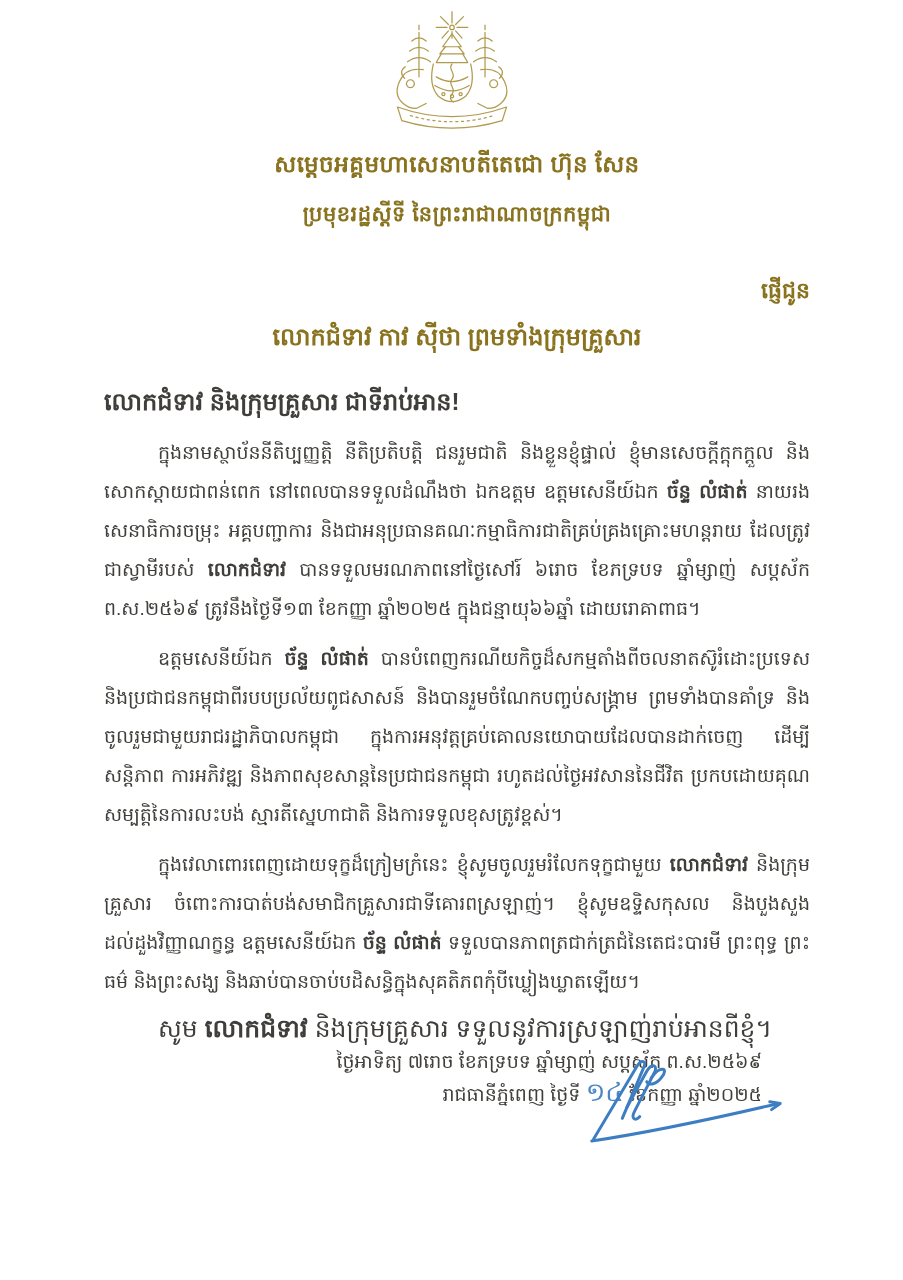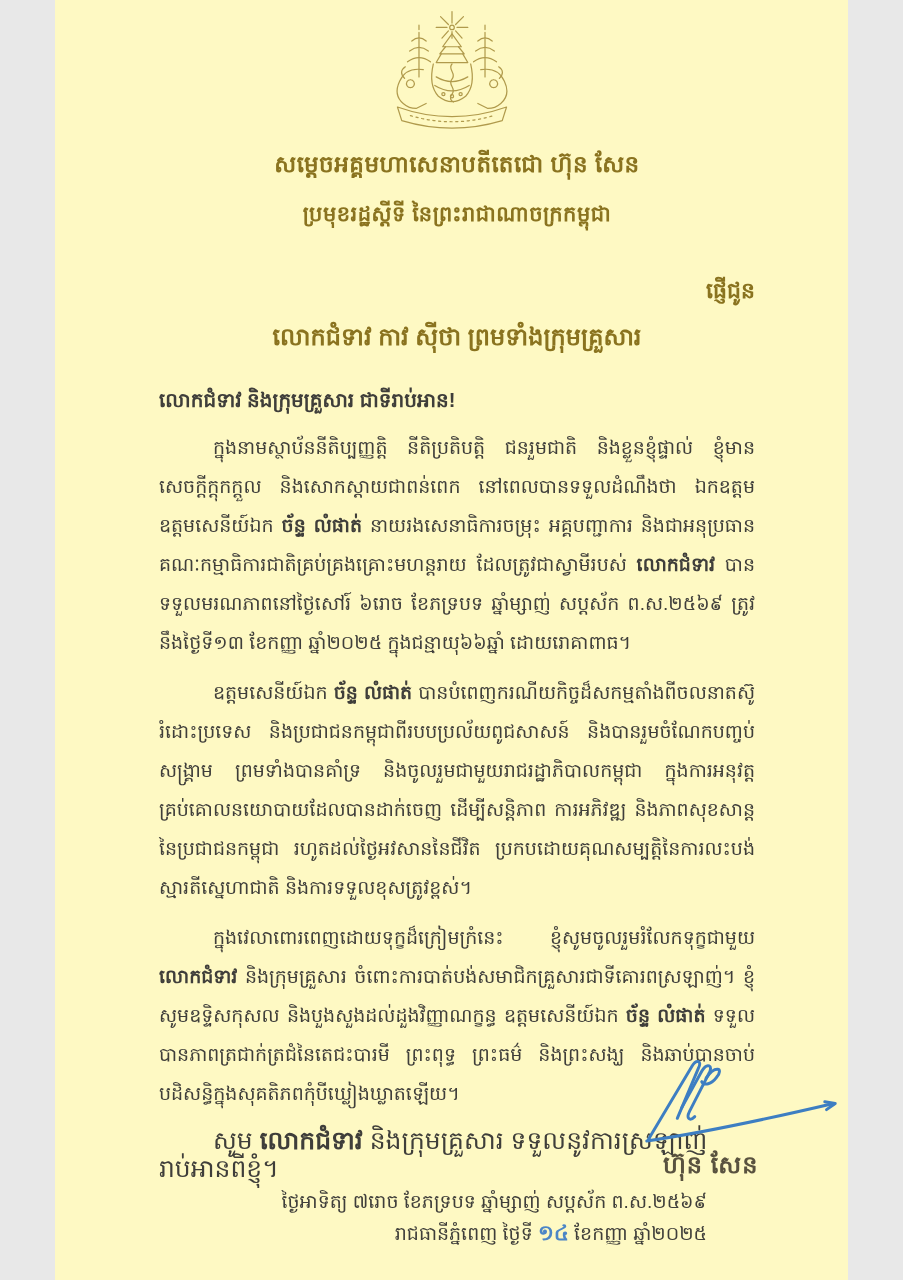--- a/index.html
+++ b/index.html
@@ -1,39 +1,39 @@
 <!DOCTYPE html>
 <html lang="km"><head>
 <meta charset="utf-8">
 <style>
   html,body{margin:0;padding:0;}
   body{background:#e8e8e8;}
   .page{
-    width:793px;height:1280px;margin:0 auto;position:relative;
-    background:#fef9c3;overflow:hidden;
+    width:903px;height:1280px;margin:0 auto;position:relative;
+    background:#ffffff;overflow:hidden;
     font-family:"Liberation Sans","DejaVu Sans",sans-serif;
     color:#3f3e3a;
   }
   .content{padding:0 93px 0 104px;}
   .emblem-wrap{text-align:center;padding-top:8px;height:128px;}
   .gold{color:#8a731f;font-weight:bold;}
   .sender-line1{text-align:center;font-size:23px;margin-top:14px;letter-spacing:0.5px;}
   .sender-line2{text-align:center;font-size:21px;margin-top:17px;letter-spacing:0.5px;}
   .title-block{margin-top:46px;}
   .title-line1{text-align:center;font-size:25px;margin-top:0;}
   .title-line2{text-align:right;font-size:22px;margin-top:14px;}
   .title-line3{text-align:center;font-size:24px;margin-top:13px;}
-  .salutation{font-size:20px;margin:30px 0 0 0;font-weight:bold;}
+  .salutation{font-size:24px;margin:30px 0 0 0;font-weight:bold;}
   .para{
     font-size:19px;line-height:39px;text-align:justify;
     text-indent:54px;margin:11px 0 0 0;
   }
   .closing{font-size:25px;line-height:28px;text-indent:54px;margin:13px 0 0 0;}
   .bold{font-weight:bold;}
-  .blue{color:#4c86c6;font-weight:bold;font-size:21px;}
+  .blue{color:#4c86c6;font-weight:normal;font-size:26px;}
   .dateblock{margin-top:4px;padding-right:48px;text-align:right;font-size:19px;line-height:31px;}
   .sig-block{position:absolute;left:556px;top:1052px;width:260px;text-align:center;}
   .sig-svg{display:block;margin:0 auto;}
   .sig-name{color:#59523f;font-weight:bold;font-size:24px;margin-top:2px;letter-spacing:1px;text-align:left;padding-left:52px;}
 </style>
 </head>
 <body>
 
 <div class="page">
 
@@ -100,16 +100,15 @@
   <div class="sig-block">
     <svg class="sig-svg" width="212" height="96" viewBox="0 0 240 110">
       <g fill="none" stroke="#3d7ec2" stroke-width="3.4" stroke-linecap="round" stroke-linejoin="round">
         <path d="M14,100 L64,16 C69,8 76,10 71,19 L47,76"></path>
         <path d="M52,64 L75,22 C81,12 89,15 83,25 L61,68 C57,76 61,80 67,74"></path>
         <path d="M80,30 C90,15 101,18 92,29 C86,37 78,39 75,34"></path>
         <path d="M12,102 C72,93 162,74 226,59"></path>
         <path d="M216,57 L228,59 L218,66"></path>
       </g>
     </svg>
-    <div class="sig-name">ហ៊ុន សែន</div>
   </div>
 
 </div>
 
 </body></html>

